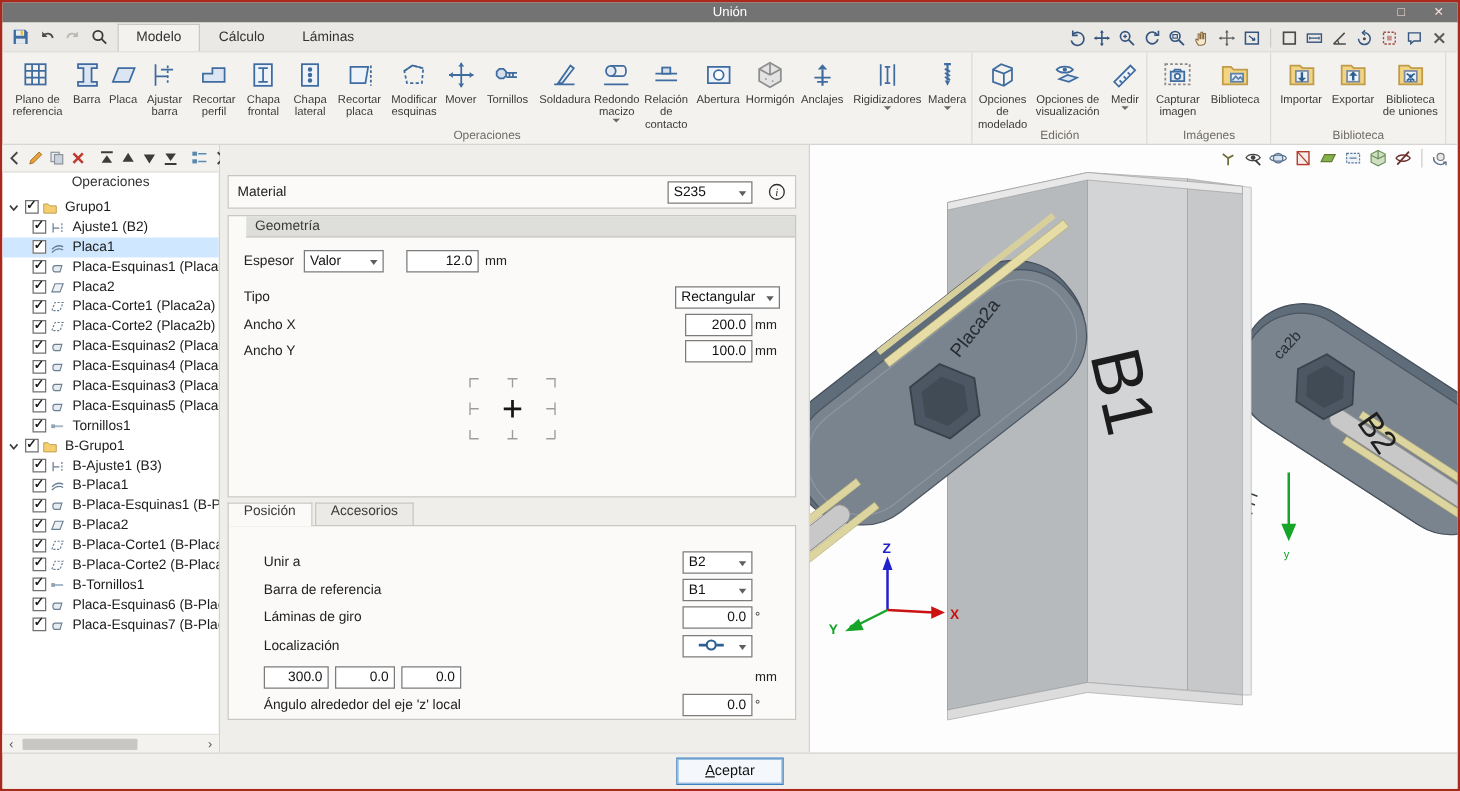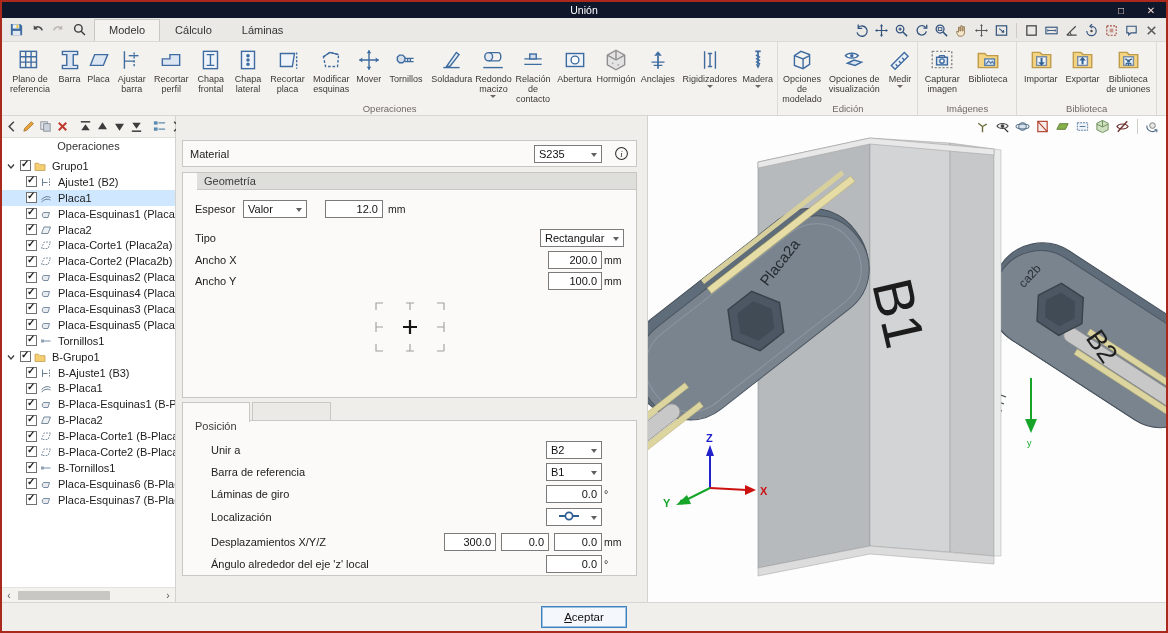--- a/index.html
+++ b/index.html
@@ -1,20 +1,20 @@
 <!DOCTYPE html>
 <html><head>
 <meta charset="utf-8">
 <style>
   html,body{margin:0;padding:0;background:#888;}
   body{width:1168px;height:633px;position:relative;font-family:"Liberation Sans",sans-serif;overflow:hidden;}
   *{box-sizing:border-box;-webkit-user-select:none;user-select:none;}
   .window{position:absolute;inset:0;border:2px solid #a9291c;background:#f1efec;}
   
-  .titlebar{position:absolute;top:0;left:0;right:0;height:16px;background:#0f172a;color:#fff;
+  .titlebar{position:absolute;top:0;left:0;right:0;height:16px;background:#737373;color:#fff;
     font-size:10.5px;display:flex;align-items:center;justify-content:center;}
   .wbtns{position:absolute;right:0;top:0;height:16px;display:flex;}
   .wbtn{width:30px;height:16px;color:#f6ddd9;font-size:10px;display:flex;align-items:center;justify-content:center;cursor:default;}
   
   .tabrow{position:absolute;top:16px;left:0;right:0;height:24px;background:#ebe9e6;border-bottom:1px solid #dcdad6;display:flex;align-items:flex-end;}
   #qa{display:flex;align-items:center;gap:4px;padding:0 6px 3px 6px;}
   #tabs{display:flex;height:22px;}
   .tab{padding:4px 14px 3px;font-size:11px;color:#333;border:1px solid transparent;border-bottom:none;}
   .tab.active{background:#f4f2ef;border-color:#c9c7c4;}
   #vtb{margin-left:auto;display:flex;align-items:center;gap:3px;padding:0 6px 2px 0;}
@@ -59,21 +59,21 @@
   .num{background:#fff;border:1px solid #7b7b7b;height:18px;font-size:11px;color:#111;text-align:right;padding:0 4px;font-family:"Liberation Sans",sans-serif;}
   .info{margin-left:12px;display:inline-flex;}
   .geobox{position:absolute;top:56px;left:6px;right:10px;height:226px;background:#fbfaf9;border:1px solid #c9c7c3;padding-left:14px;}
   .geohdr{height:17px;background:#dededa;border-bottom:1px solid #c9c7c3;font-size:11px;color:#3a3a3a;padding:2px 0 0 7px;}
   .grow{position:absolute;left:12px;right:34px;height:18px;display:flex;align-items:center;font-size:11px;color:#222;}
   .grow .plabel{flex:1;}
   .unit{position:absolute;right:-24px;width:22px;font-size:10.5px;color:#222;}
   .unit-inline{margin-left:5px;font-size:10.5px;color:#222;}
   .anchorw{position:absolute;top:122px;left:50%;transform:translateX(-50%);}
   .ptabs{position:absolute;top:286px;left:6px;height:19px;display:flex;font-size:11px;}
-  .ptab{padding:17px 12px 2px;border:1px solid #c9c7c3;border-bottom:none;background:#eceae6;color:#3a3a3a;margin-right:2px;}
+  .ptab{padding:0 12px 2px;border:1px solid #c9c7c3;border-bottom:none;background:#eceae6;color:#3a3a3a;margin-right:2px;}
   .ptab.active{background:#fbfaf9;position:relative;z-index:2;}
   .posbox{position:absolute;top:304px;left:6px;right:10px;height:156px;background:#fbfaf9;border:1px solid #c9c7c3;}
   .prow{position:absolute;left:28px;right:34px;height:18px;display:flex;align-items:center;font-size:11px;color:#222;}
   .prow .plabel{flex:1;}
   
   .viewport{position:absolute;left:646px;top:114px;right:0;bottom:29px;background:#fdfdfd;}
   #vptb{position:absolute;top:2px;right:5px;display:flex;align-items:center;gap:3px;z-index:5;}
   .scene{position:absolute;inset:0;}
   
   .bottombar{position:absolute;left:0;right:0;bottom:0;height:29px;background:#f1efec;border-top:1px solid #d8d6d3;}
@@ -879,21 +879,20 @@
         <div class="sel" style="width:56px;justify-content:center">
           <span>
             <svg viewBox="0 0 22 12" width="22" height="12">
                 <path d="M1 6h6M15 6h6" stroke="#2e5f92" stroke-width="2.2"></path>
                 <circle cx="11" cy="6" r="3.6" fill="#fff" stroke="#2e5f92" stroke-width="1.7"></circle>
               </svg>
           </span>
         </div>
       </div>
       <div class="prow" style="top:112px">
-        <span class="plabel">Desplazamientos X/Y/Z</span>
         <input class="num" style="width: 52px; margin-right: 5px;" readonly="" value="300.0">
         <input class="num" style="width: 48px; margin-right: 5px;" readonly="" value="0.0">
         <input class="num" style="width: 48px;" readonly="" value="0.0">
         <span class="unit">mm</span>
       </div>
       <div class="prow" style="top:134px">
         <span class="plabel">Ángulo alrededor del eje 'z' local</span>
         <input class="num" style="width: 56px;" readonly="" value="0.0">
         <span class="unit">°</span>
       </div>

